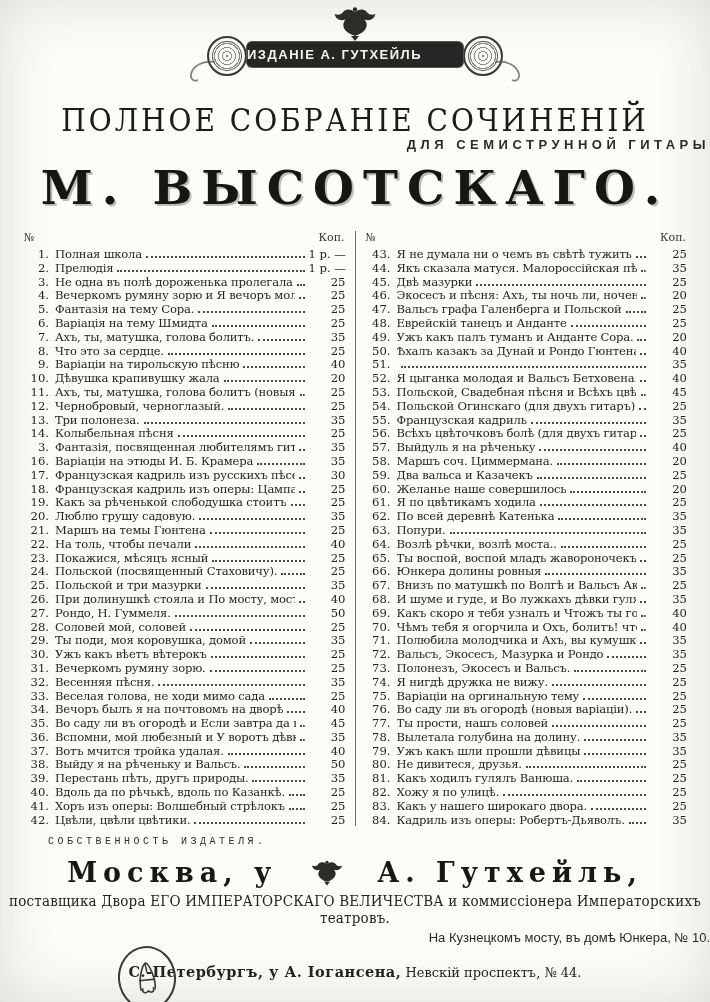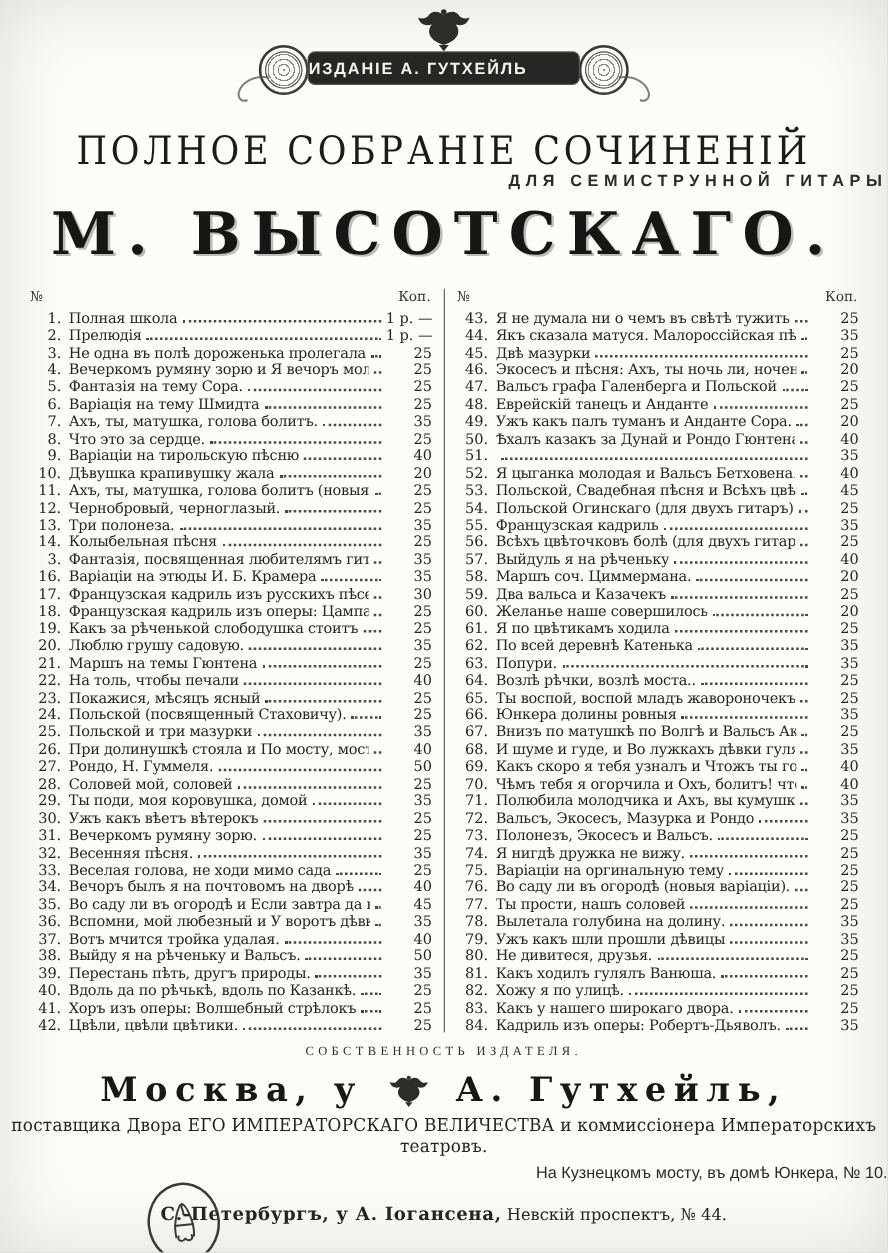--- a/index.html
+++ b/index.html
@@ -57,25 +57,25 @@
   .row {
     display:flex; align-items:baseline; white-space:nowrap;
     font-size:11.6px; line-height:13.8px; height:13.8px; color:#242422;
   }
   .num { flex:none; width:26px; text-align:right; padding-right:6px; }
   .ititle { flex:0 1 auto; min-width:0; overflow:hidden; letter-spacing:-.2px; }
   .leader { flex:1 1 6px; min-width:3px; border-bottom:2px dotted #4a4a45; height:9px; margin:0 4px; }
   .price { flex:none; width:37px; text-align:right; }
   
   .ownership {
-    margin-top:10px; text-align:center; font-family:Liberation Serif, serif;
-    font-size:10px; letter-spacing:3.5px; color:#2e2e2b;
+    margin-top:10px; font-family:Liberation Mono, monospace;
+    font-size:10px; letter-spacing:3.5px; color:#2e2e2b;padding-left:48px;
   }
   .moscow-line {
-    margin-top:10px; display:flex; justify-content:center; align-items:center; gap:20px;
+    margin-top:10px; display:flex; justify-content:center; align-items:center; gap:33px;
     font-weight:bold; font-size:27px; letter-spacing:6px; color:#171715; white-space:nowrap;
   }
   .supplier {
     margin-top:5px; text-align:center; font-size:13.5px; letter-spacing:.2px;
     color:#23231f; transform:scaleY(1.05);
   }
   .addr-moscow {
     margin-top:5px; text-align:right; font-family:"Liberation Sans", sans-serif;
     font-size:13px; color:#2a2a27;
   }

